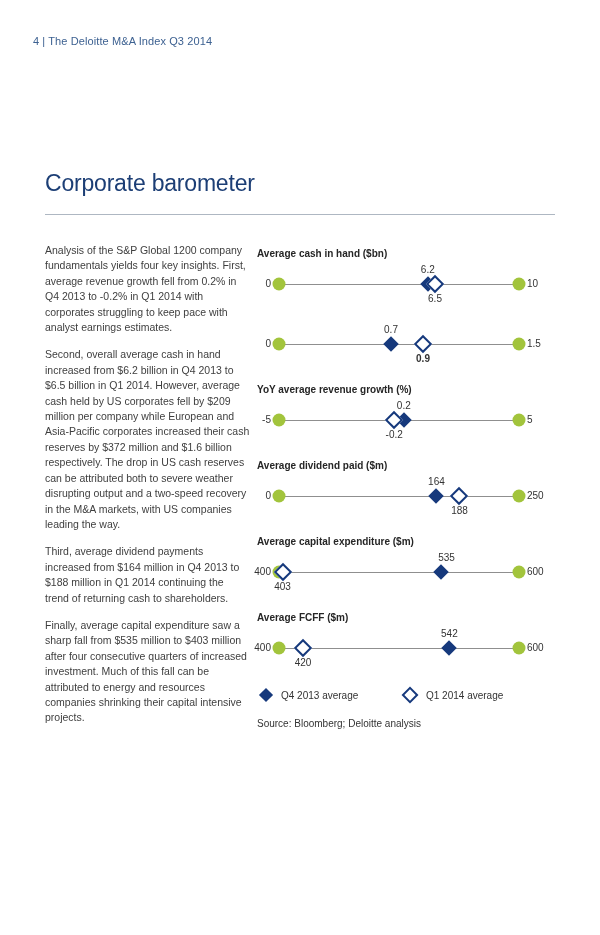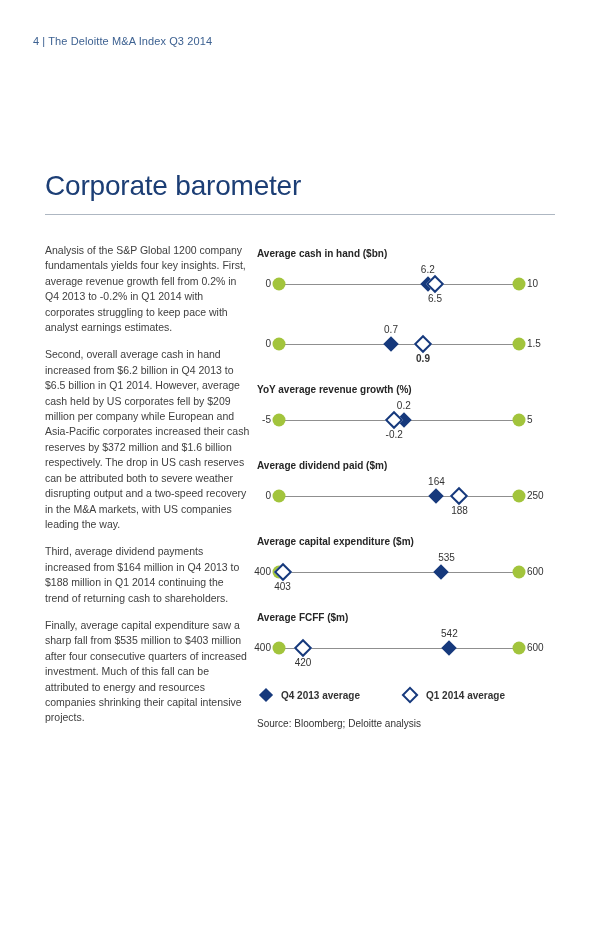--- a/index.html
+++ b/index.html
@@ -6,21 +6,21 @@
   .page {
     position:relative; width:600px; height:935px; background:#ffffff;
     font-family:"Liberation Sans","DejaVu Sans",sans-serif; overflow:hidden;
   }
   .running-head {
     position:absolute; left:33px; top:35px;
     font-size:11px; color:#3d6191; letter-spacing:0.1px;
   }
   .title {
     position:absolute; left:45px; top:170px; margin:0;
-    font-size:28px; font-weight:400; color:#1c3e75; letter-spacing:-0.2px;
+    font-size:23px; font-weight:400; color:#1c3e75; letter-spacing:-0.2px;
   }
   .rule { position:absolute; left:45px; top:214px; width:510px; height:1px; background:#aeb7c2; }
   .article { position:absolute; left:45px; top:243px; width:205px; }
   .article p { margin:0 0 12px 0; font-size:10.5px; line-height:15.4px; color:#3e3e3e; }
   .figure { position:absolute; left:257px; top:247px; width:300px; }
   .fig-title { font-size:10px; font-weight:700; color:#262626; line-height:13px; margin-bottom:12px; width:300px; }
   .chart-row { margin-bottom:16px; }
   .chart-title { font-size:10px; font-weight:700; color:#262626; line-height:13px; margin-bottom:3px; }
   .chart-strip { position:relative; height:44px; margin-left:22px; margin-right:38px; }
   .track-line { position:absolute; left:0; right:0; top:21px; height:1px; background:#8f8f8f; }
@@ -37,21 +37,21 @@
     transform:translate(-50%,-50%) rotate(45deg);
   }
   .dia-open {
     width:9px; height:9px; background:#ffffff; border:2.5px solid var(--navy);
     transform:translate(-50%,-50%) rotate(45deg);
   }
   .val-label { position:absolute; font-size:10px; color:#333333; transform:translateX(-50%); white-space:nowrap; }
   .val-top { top:1px; }
   .val-bottom { top:30px; }
   .legend { display:flex; align-items:center; margin-top:4px; height:16px; }
-  .legend-item { display:flex; align-items:center;font-weight:bold; }
+  .legend-item { display:flex; align-items:center; }
   .legend-item-q4 { width:143px; }
   .dia-inline { display:inline-block; margin:0 10px 0 4px; }
   .dia-filled-i { width:10px; height:10px; background:var(--navy); transform:rotate(45deg); }
   .dia-open-i { width:8px; height:8px; background:#fff; border:2.5px solid var(--navy); transform:rotate(45deg); }
   .legend-text { font-size:10px; color:#333333; }
   .source { margin-top:15px; font-size:10px; color:#333333; }
 </style>
 </head>
 <body>
 

